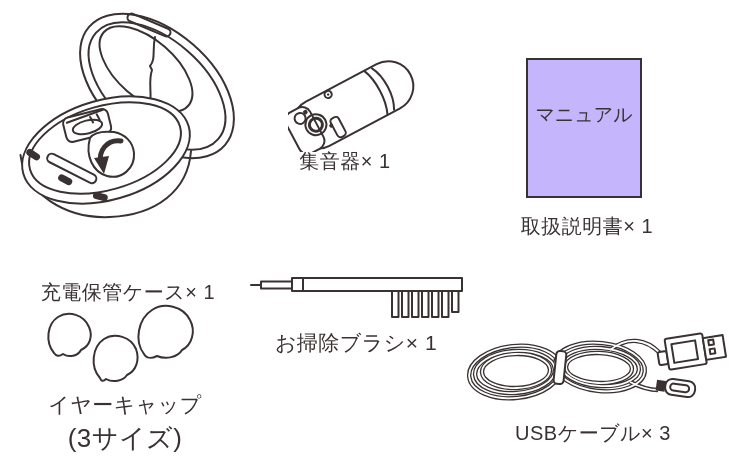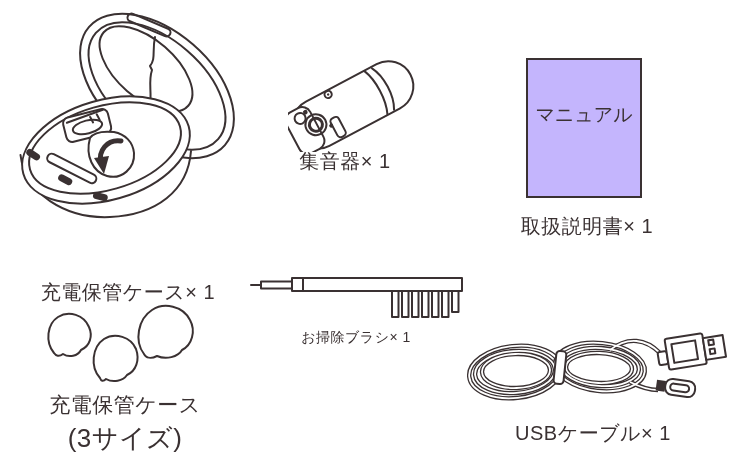--- a/index.html
+++ b/index.html
@@ -23,21 +23,21 @@
   .lbl {
     position:absolute; color:var(--ink); text-align:center; white-space:nowrap;
     font-weight:500; font-size:20px; letter-spacing:0.5px;
     font-family:"Liberation Sans", sans-serif;
   }
   .lbl-case      { left:8px;   top:233px; width:240px;margin-top:46px; }
   .lbl-collector { left:280px; top:148px; width:130px; }
   .lbl-manual    { left:497px; top:213px; width:180px; }
   .lbl-earcaps-1 { left:40px;  top:391px; width:170px; font-size:21px; }
   .lbl-earcaps-2 { left:40px;  top:421px; width:170px; font-size:26px; }
-  .lbl-brush     { left:256px; top:329px; width:200px; font-size:14px; }
+  .lbl-brush     { left:256px; top:329px; width:200px; font-size:21px; }
   .lbl-usb       { left:493px; top:420px; width:200px; }
   .manual-cover {
     position:absolute; left:526px; top:58px; width:116px; height:140px;
     border:2px solid var(--ink); background:#c4b5fd;
   }
   .manual-cover .cover-text {
     position:absolute; top:42px; left:0; width:100%; text-align:center;
     font-size:19px; font-weight:500; color:var(--ink); white-space:nowrap;
   }
 </style>
@@ -113,21 +113,21 @@
   </div>
   <div class="lbl lbl-manual">取扱説明書× 1</div>
 
   <div class="fig" style="left:40px; top:296px;">
     <svg width="165" height="95" viewBox="0 0 165 95">
       <path class="lnw" d="M14,57 C5,46 7,28 18,21 C29,14 44,19 49,31 C53,40 50,50 41,54 C38,60 29,62 23,58 C19,61 16,60 14,57 Z"></path>
       <path class="lnw" d="M60,82 C50,71 52,51 64,43 C75,36 91,41 96,53 C100,64 96,75 87,79 C83,85 73,87 66,83 C63,86 61,85 60,82 Z"></path>
       <path class="lnw" d="M104,58 C94,45 98,23 112,14 C124,6 143,10 150,24 C156,35 152,49 142,54 C138,61 126,64 117,60 C111,63 106,62 104,58 Z"></path>
     </svg>
   </div>
-  <div class="lbl lbl-earcaps-1">充電保管ケース</div>
+  <div class="lbl lbl-earcaps-1">イヤーキャップ</div>
   <div class="lbl lbl-earcaps-2">(3サイズ)</div>
 
   <div class="fig" style="left:246px; top:274px;">
     <svg width="222" height="48" viewBox="0 0 222 48">
       <line class="ln" x1="5" y1="11" x2="16" y2="11" stroke-width="3"></line>
       <rect class="lnw" x="15" y="7.5" width="31" height="7"></rect>
       <rect class="lnw" x="46" y="4" width="170" height="13"></rect>
       <line class="ln" x1="57" y1="4" x2="57" y2="17" stroke-width="1.6"></line>
       <g>
         <rect class="ln" x="146" y="17" width="6.5" height="26"></rect>
@@ -167,15 +167,15 @@
         <rect class="ln" x="258" y="21" width="5" height="5" stroke-width="1.6"></rect>
         <rect class="ln" x="258" y="30" width="5" height="5" stroke-width="1.6"></rect>
       </g>
       <g transform="rotate(8 228 67)">
         <rect class="fill" x="204" y="61" width="9" height="11"></rect>
         <rect class="lnw" x="213" y="58" width="30" height="16" rx="7" stroke-width="2.5"></rect>
         <rect class="ln" x="218" y="62.5" width="19" height="7" rx="3.5" stroke-width="1.4"></rect>
       </g>
     </svg>
   </div>
-  <div class="lbl lbl-usb">USBケーブル× 1</div>
+  <div class="lbl lbl-usb">USBケーブル× 3</div>
 
 </div>
 
 </body></html>

